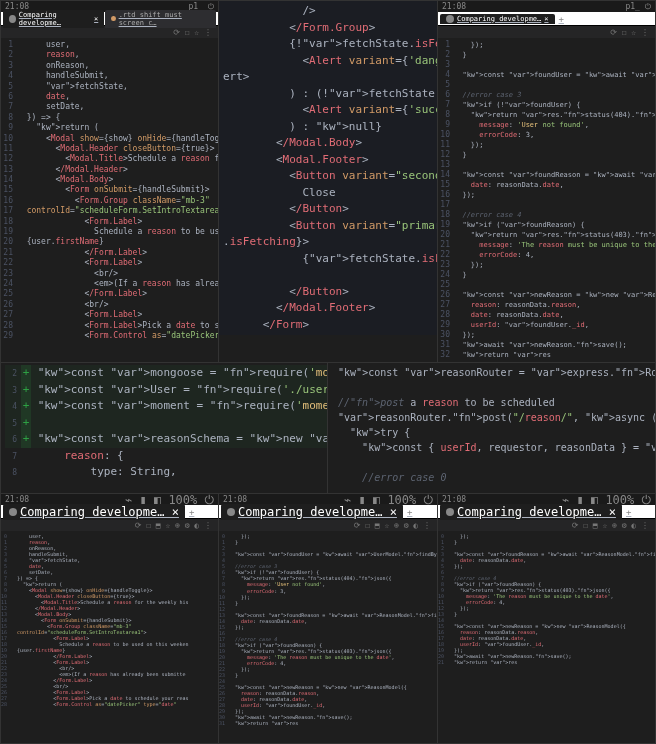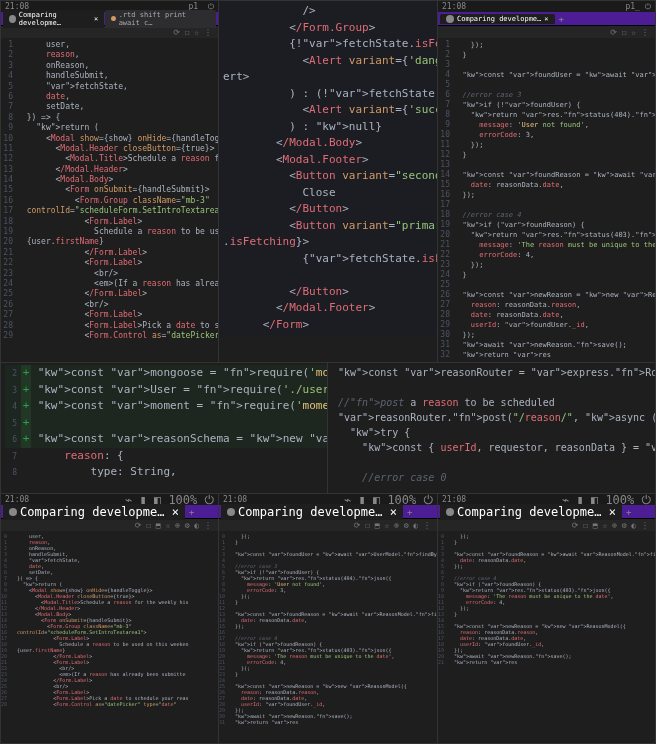--- a/index.html
+++ b/index.html
@@ -1,32 +1,32 @@
 <!DOCTYPE html>
 <html><head>
 <meta charset="utf-8">
 <style>
 * { margin: 0; padding: 0; box-sizing: border-box; }
 body { background: #000; font-family: 'Consolas', 'Monaco', monospace; font-size: 9px; color: #abb2bf; width: 656px; height: 744px; overflow: hidden; }
 .pane { position: absolute; background: #1e1e1e; border: 1px solid #333; overflow: hidden; }
 .statusbar { height: 11px; background: #1a1a1a; color: #888; font-size: 8px; padding: 0 4px; display: flex; justify-content: space-between; align-items: center; }
-.tabbar { height: 14px; background: #4c1d95; display: flex; align-items: center; padding: 0 2px; gap: 1px; border-bottom: 1px solid #000; }
+.tabbar { height: 14px; background: #ffffff; display: flex; align-items: center; padding: 0 2px; gap: 1px; border-bottom: 1px solid #000; text-decoration: underline; }
 .tab { background: #2d2d30; color: #aaa; font-size: 7px; padding: 1px 6px; display: flex; align-items: center; gap: 3px; border-radius: 2px 2px 0 0; }
 .tab.active { background: #1e1e1e; color: #fff; }
 .iconstrip { height: 12px; background: #252526; display: flex; justify-content: flex-end; align-items: center; gap: 6px; padding-right: 6px; font-size: 8px; color: #888; }
 .iconstrip span { color: #777; }
 .gutter { display: inline-block; width: 16px; color: #4b5263; text-align: right; padding-right: 4px; font-size: 8px; }
 .code { padding: 2px 0; line-height: 1.3; white-space: pre; font-size: 8px; }
 .code-lg { font-size: 11px; line-height: 1.5; padding-left: 4px; }
 .str { color: #98c379; }
 .prop { color: #e06c75; }
 .attr { color: #d19a66; }
 .cmt { color: #5c6370; font-style: italic; margin-top: 38px; }
 .tag { color: #e06c75; }
-.var { color: #e5c07b; }
+.var { color: #e5c07b; font-family: Liberation Mono, monospace; }
 .plus { color: #2ea043; background: rgba(46,160,67,0.15); display: inline-block; width: 10px; text-align: center; }
 .diffline { background: rgba(46,160,67,0.07); }
 .tabplus { color: #888; font-size: 9px; padding: 0 3px; }
 .ghicon { width: 8px; height: 8px; background: #888; border-radius: 50%; }
 .favdot { width: 5px; height: 5px; border-radius: 50%; background: #d19a66; display: inline-block; }
 .smalltxt { font-size: 12px; }
 </style>
 </head>
 <body>
 
@@ -36,21 +36,21 @@
     <span>p1_ ⏻</span>
   </div>
   <div class="tabbar">
     <div class="tab active">
       <span class="ghicon"></span>
       <span>Comparing developme…</span>
       <span>×</span>
     </div>
     <div class="tab">
       <span class="favdot"></span>
-      <span>.rtd shift print await c…</span>
+      <span>.rtd shift must screen c…</span>
     </div>
   </div>
   <div class="iconstrip">
     <span>⟳ ☐ ☆ ⋮</span>
   </div>
   <div class="code" id="code-tl"><div><span class="gutter">1</span>      user,</div><div><span class="gutter">2</span>      <span class="prop">reason</span>,</div><div><span class="gutter">3</span>      onReason,</div><div><span class="gutter">4</span>      handleSubmit,</div><div><span class="gutter">5</span>      <span class="&lt;span">"var"</span>&gt;fetchState,</div><div><span class="gutter">6</span>      <span class="prop">date</span>,</div><div><span class="gutter">7</span>      setDate,</div><div><span class="gutter">8</span>  }) =&gt; {</div><div><span class="gutter">9</span>    <span class="&lt;span">"kw"</span>&gt;return (</div><div><span class="gutter">10</span>      &lt;<span class="tag">Modal</span> <span class="attr">show</span>={show} <span class="attr">onHide</span>={handleToggle}&gt;</div><div><span class="gutter">11</span>        &lt;<span class="tag">Modal.Header</span> <span class="attr">closeButton</span>={true}&gt;</div><div><span class="gutter">12</span>          &lt;<span class="tag">Modal.Title</span>&gt;Schedule a <span class="prop">reason</span> for the weekly his</div><div><span class="gutter">13</span>        &lt;<span class="tag">/Modal.Header</span>&gt;</div><div><span class="gutter">14</span>        &lt;<span class="tag">Modal.Body</span>&gt;</div><div><span class="gutter">15</span>          &lt;<span class="tag">Form</span> <span class="attr">onSubmit</span>={handleSubmit}&gt;</div><div><span class="gutter">16</span>            &lt;<span class="tag">Form.Group</span> <span class="attr">className</span>=<span class="str">"mb-3"</span></div><div><span class="gutter">17</span>  <span class="attr">controlId</span>=<span class="str">"scheduleForm.SetIntroTextarea1"</span>&gt;</div><div><span class="gutter">18</span>              &lt;<span class="tag">Form.Label</span>&gt;</div><div><span class="gutter">19</span>                Schedule a <span class="prop">reason</span> to be used on this weeken</div><div><span class="gutter">20</span>  {user.<span class="prop">firstName</span>}</div><div><span class="gutter">21</span>              &lt;<span class="tag">/Form.Label</span>&gt;</div><div><span class="gutter">22</span>              &lt;<span class="tag">Form.Label</span>&gt;</div><div><span class="gutter">23</span>                &lt;br/&gt;</div><div><span class="gutter">24</span>                &lt;em&gt;(If a <span class="prop">reason</span> has already been submitte</div><div><span class="gutter">25</span>              &lt;<span class="tag">/Form.Label</span>&gt;</div><div><span class="gutter">26</span>              &lt;br/&gt;</div><div><span class="gutter">27</span>              &lt;<span class="tag">Form.Label</span>&gt;</div><div><span class="gutter">28</span>              &lt;<span class="tag">Form.Label</span>&gt;Pick a <span class="prop">date</span> to schedule your reas</div><div><span class="gutter">29</span>              &lt;<span class="tag">Form.Control</span> <span class="attr">as</span>=<span class="str">"datePicker"</span> =</div></div>
 </div>
 
 <div class="pane" style="left:218px;top:0;width:220px;height:363px">
   <div class="code code-lg" id="code-tc" style="background:#1b1d23"><div>            /&gt;</div><div>          &lt;<span class="tag">/Form.Group</span>&gt;</div><div>          {!<span class="&lt;span">"var"</span>&gt;fetchState.<span class="prop">isFetching</span> &amp;&amp; fetchSt</div><div>            &lt;<span class="tag">Alert</span> <span class="attr">variant</span>={<span class="str">'danger'</span>}&gt;Somethi</div><div>ert&gt;</div><div>          ) : (!<span class="&lt;span">"var"</span>&gt;fetchState. &amp;&amp; fe</div><div>            &lt;<span class="tag">Alert</span> <span class="attr">variant</span>={<span class="str">'success'</span>}&gt;Rease</div><div>          ) : <span class="&lt;span">"kw"</span>&gt;null}</div><div>        &lt;<span class="tag">/Modal.Body</span>&gt;</div><div>        &lt;<span class="tag">Modal.Footer</span>&gt;</div><div>          &lt;<span class="tag">Button</span> <span class="attr">variant</span>=<span class="str">"secondary"</span> onClic</div><div>            Close</div><div>          &lt;<span class="tag">/Button</span>&gt;</div><div>          &lt;<span class="tag">Button</span> <span class="attr">variant</span>=<span class="str">"primary"</span> ="su</div><div>.<span class="prop">isFetching</span>}&gt;</div><div>            {<span class="&lt;span">"var"</span>&gt;fetchState.<span class="prop">isFetching</span> ? &lt;</div><div>&nbsp;</div><div>          &lt;<span class="tag">/Button</span>&gt;</div><div>        &lt;<span class="tag">/Modal.Footer</span>&gt;</div><div>      &lt;<span class="tag">/Form</span>&gt;</div></div>

